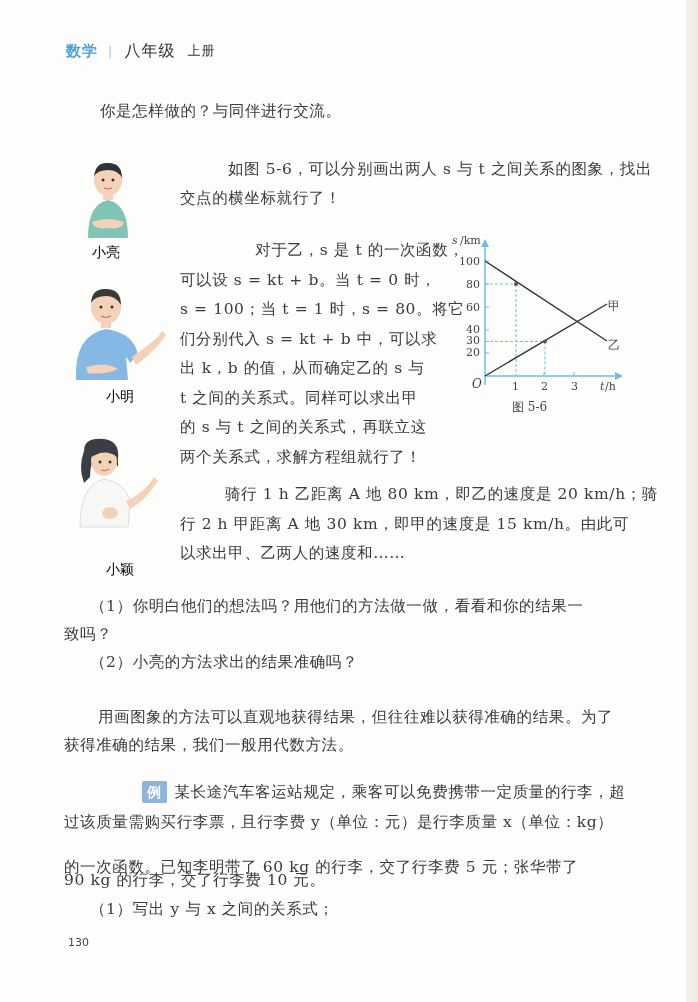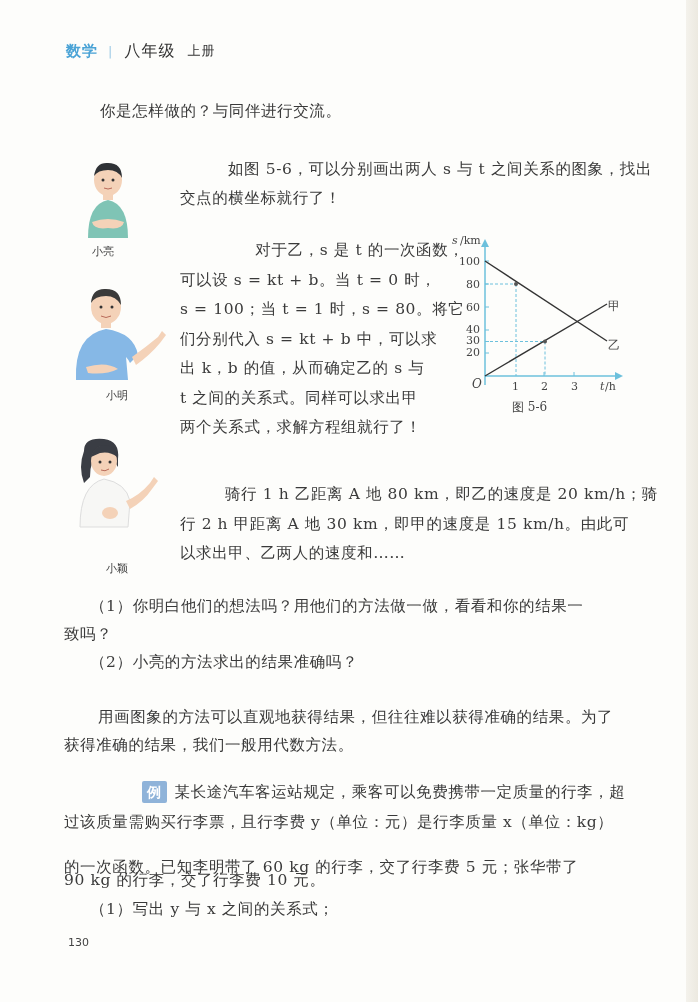--- a/index.html
+++ b/index.html
@@ -13,21 +13,21 @@
     background: linear-gradient(90deg, #f4f2ec, #ece9e0); }
   .header { position: absolute; left: 66px; top: 40px; height: 22px; display: flex; align-items: center; font-family: "DejaVu Sans", "Liberation Sans", sans-serif; }
   .subject { color: #4aa3d6; font-size: 15px; font-weight: bold; letter-spacing: 1px; }
   .sep { color: #9fcbe6; font-size: 13px; margin: 0 12px 0 10px; }
   .grade { font-size: 16px; color: #333; letter-spacing: 1px; }
   .book { font-size: 13px; color: #333; margin-left: 12px; letter-spacing: 1px; }
 
   .p { position: absolute; font-size: 15.5px; line-height: 29px; letter-spacing: 0.6px; color: #3a3a3a; }
 
   .char { position: absolute; }
-  .char-name { position: absolute; font-size: 11px; color: #404040; font-family: "DejaVu Sans", "Liberation Sans", sans-serif; }
+  .char-name { position: absolute; font-size: 14px; color: #000000; font-family: "DejaVu Sans", "Liberation Sans", sans-serif; }
 
   .chart { position: absolute; left: 440px; top: 225px; width: 200px; height: 200px; }
   .chart text { font-family: "DejaVu Serif", "Liberation Serif", serif; fill: #444; }
 
   .example-badge { display: inline-block; background: #8fb3d9; color: #fff; font-size: 14px; font-weight: bold; padding: 1px 5px; border-radius: 2px; margin-right: 8px; font-family: "DejaVu Sans", "Liberation Sans", sans-serif; line-height: 20px; }
   .page-num { position: absolute; left: 68px; top: 936px; font-size: 11px; color: #444; font-family: "DejaVu Sans", "Liberation Sans", sans-serif; }
 </style>
 </head>
 <body>
 
@@ -74,20 +74,21 @@
 </div>
 <div class="char-name" style="left:106px; top:388px;">小明</div>
 
 <div class="p" style="left:180px; top:236px; line-height:29.5px;">
   <div style="padding-left:45px;text-align:right;">对于乙，s 是 t 的一次函数，</div>
   <div>可以设 s = kt + b。当 t = 0 时，</div>
   <div>s = 100；当 t = 1 时，s = 80。将它</div>
   <div>们分别代入 s = kt + b 中，可以求</div>
   <div>出 k，b 的值，从而确定乙的 s 与</div>
   <div>t 之间的关系式。同样可以求出甲</div>
+  <div>的 s 与 t 之间的关系式，再联立这</div>
   <div>两个关系式，求解方程组就行了！</div>
 </div>
 
 <div class="chart">
   <svg width="200" height="200" viewBox="0 0 200 200">
 
     <line x1="45" y1="151" x2="180" y2="151" stroke="#6cc0dc" stroke-width="1.5"></line>
     <polygon points="183,151 175,147 175,155" fill="#6cc0dc"></polygon>
     <line x1="45" y1="160" x2="45" y2="18" stroke="#6cc0dc" stroke-width="1.5"></line>
     <polygon points="45,14 41,22 49,22" fill="#6cc0dc"></polygon>

